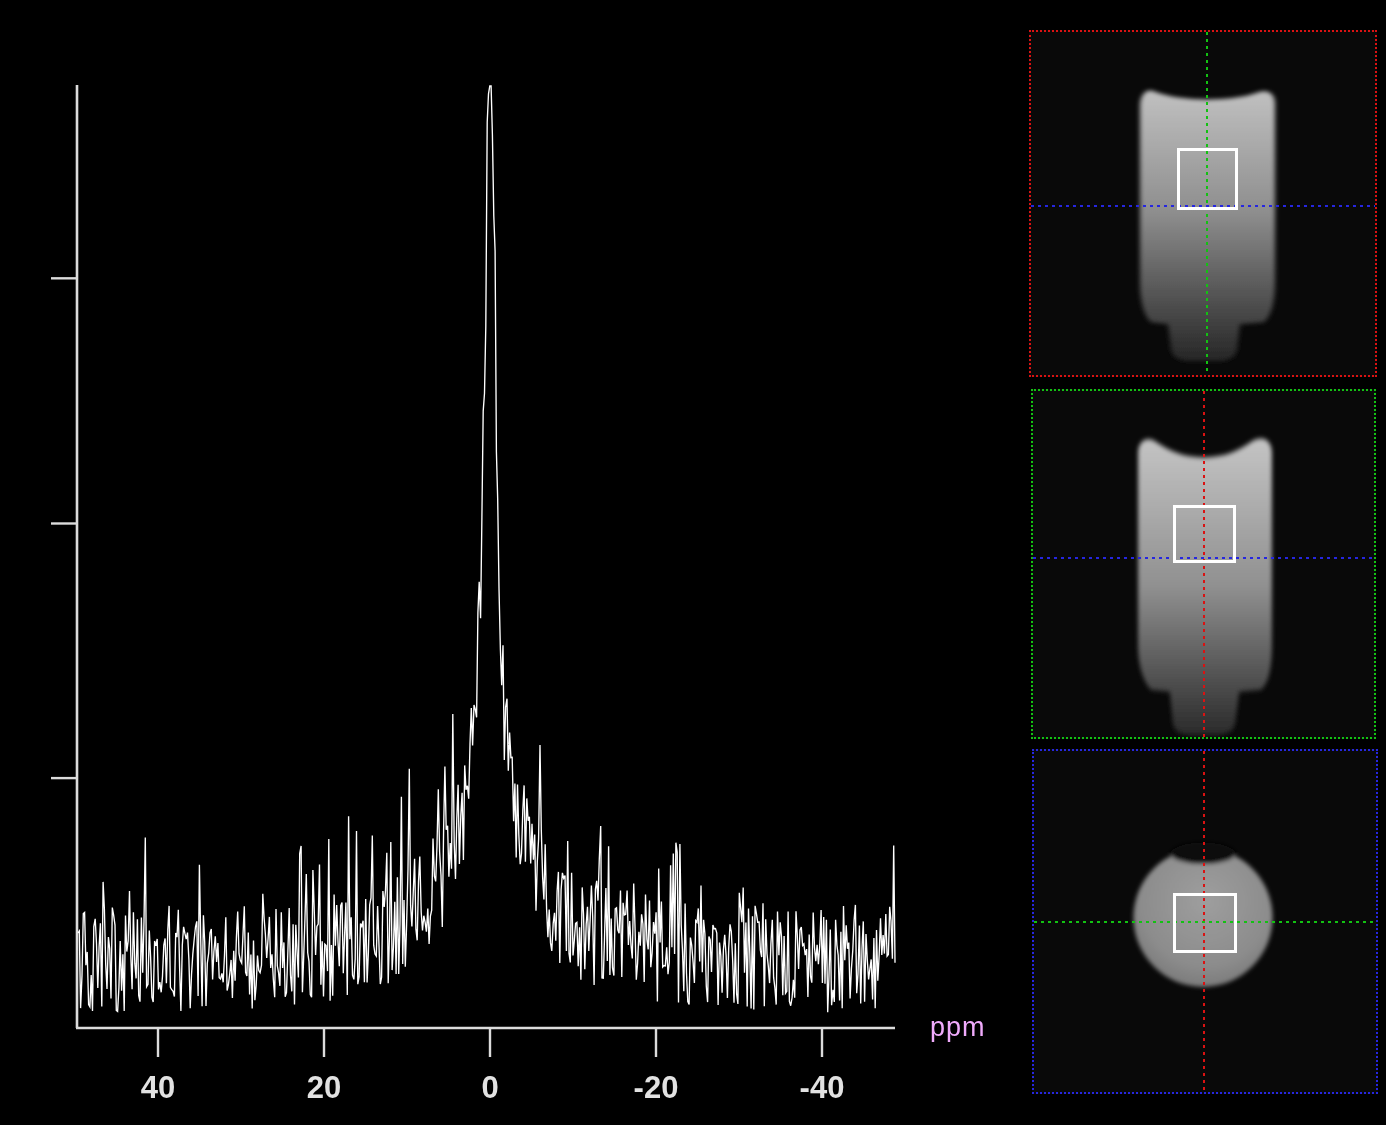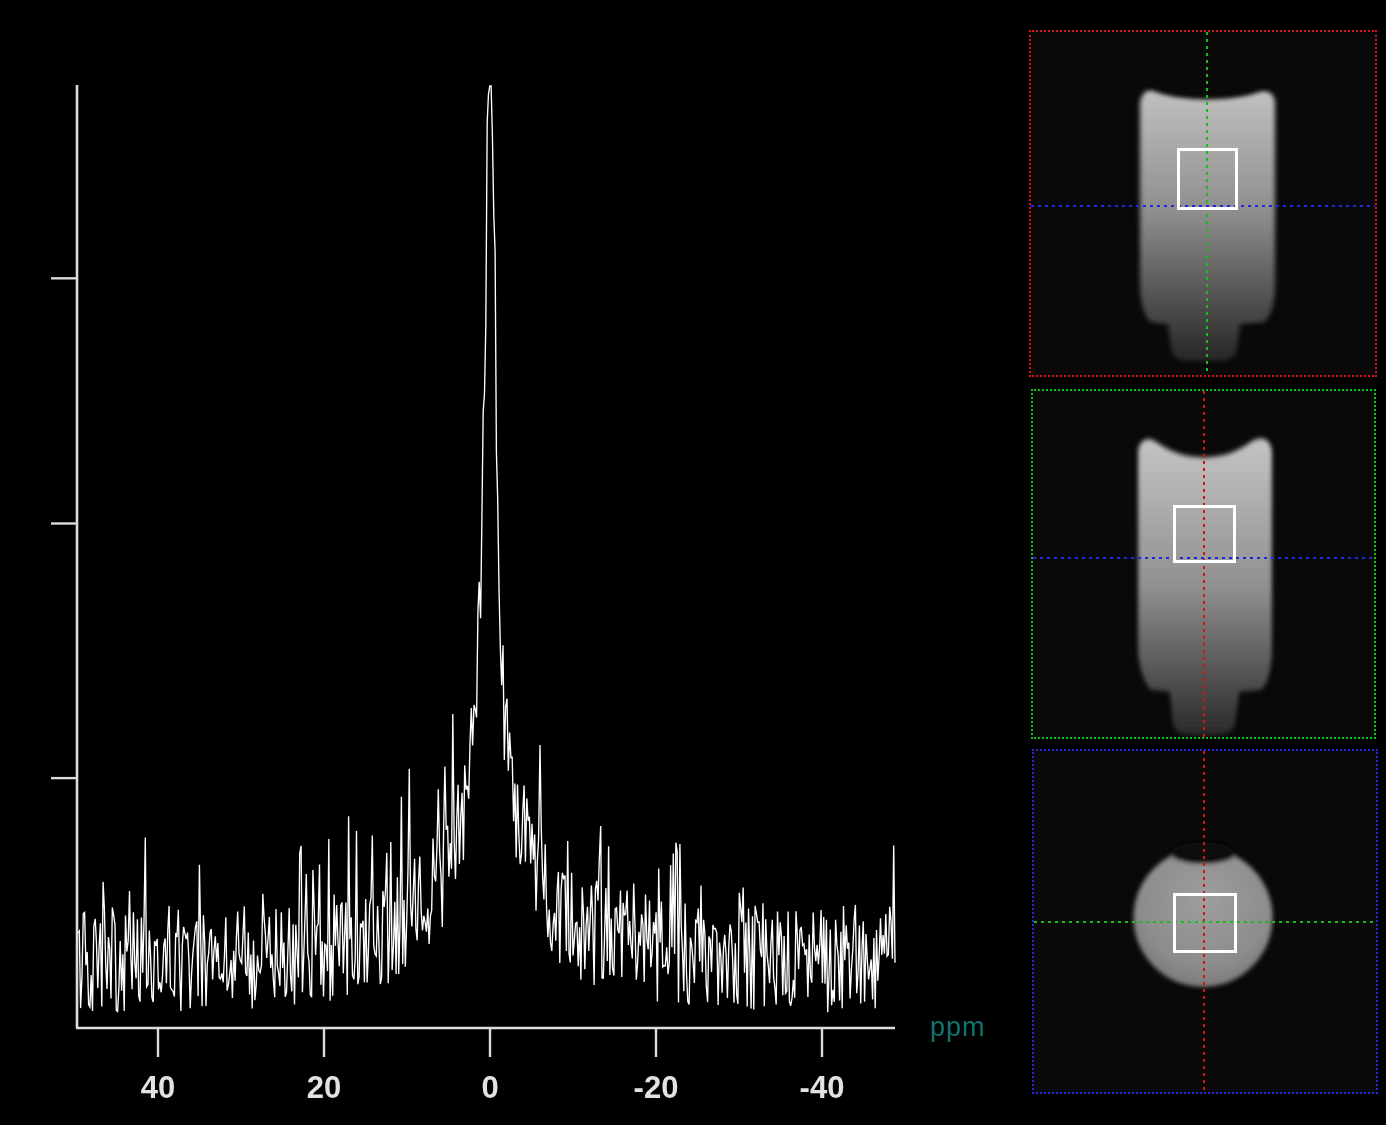--- a/index.html
+++ b/index.html
@@ -1,19 +1,19 @@
 <!DOCTYPE html>
 <html><head>
 <meta charset="utf-8">
 <style>
   html,body{margin:0;padding:0;background:#000;}
   #stage{position:relative;width:1386px;height:1125px;background:#000;overflow:hidden;
          font-family:"Liberation Sans",sans-serif;}
   #spec{position:absolute;left:0;top:0;}
-  .ppm-label{position:absolute;left:930px;top:1012px;width:70px;color:#0f766e;
+  .ppm-label{position:absolute;left:930px;top:1012px;width:70px;color:#f0abfc;
              font-size:27px;letter-spacing:1px;}
   .panel{position:absolute;width:348px;height:347px;border:2px dotted #f00;
          background:#090909;box-sizing:border-box;}
   #panel-0{left:1029px;top:30px;}
   #panel-1{left:1031px;top:389px;height:350px;width:345px;}
   #panel-2{left:1032px;top:749px;height:345px;width:346px;}
   .phantom{position:absolute;left:0;top:0;width:100%;height:100%;}
   .vline{position:absolute;top:0;width:2px;height:100%;}
   .hline{position:absolute;left:0;height:2px;width:100%;}
   .roi{position:absolute;border:3px solid #fff;box-sizing:border-box;background:transparent;}

